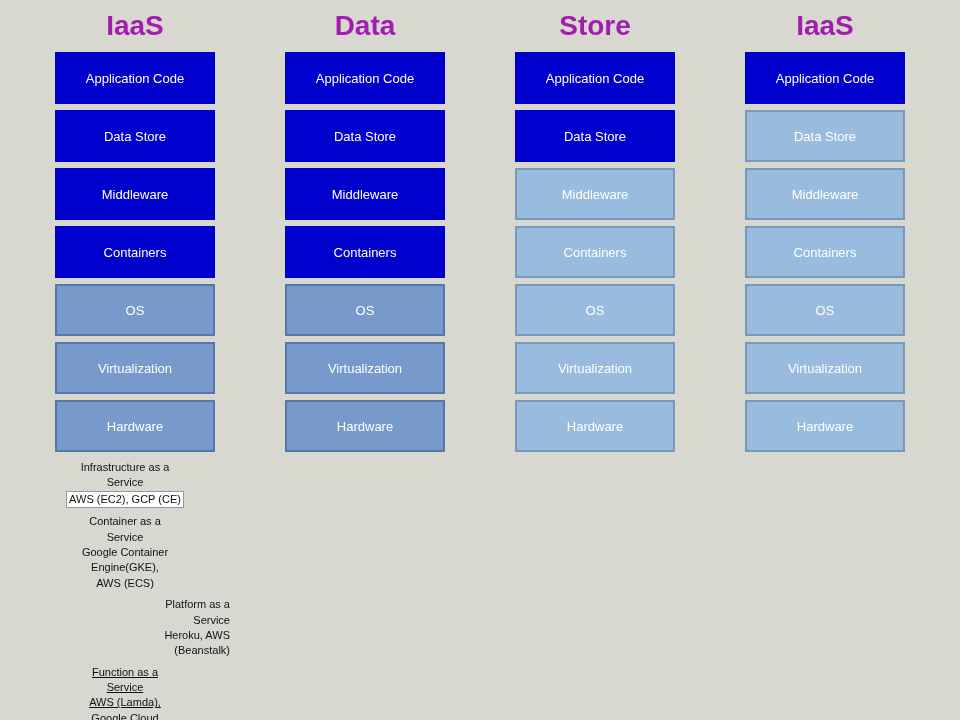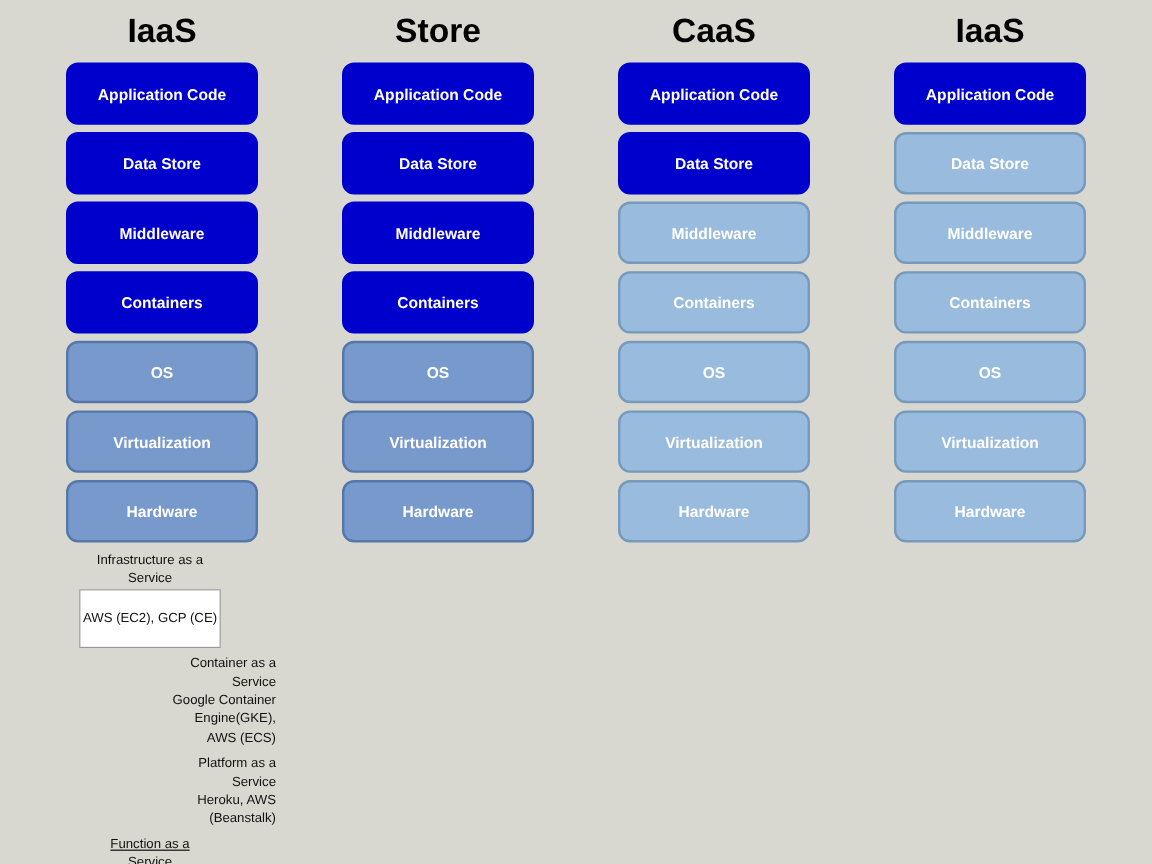--- a/index.html
+++ b/index.html
@@ -31,38 +31,38 @@
     .column {
       display: flex;
       flex-direction: column;
       align-items: center;
       width: 210px;
     }
     .column-title {
       font-size: 28px;
       font-weight: bold;
       margin-bottom: 10px;
-      color: #000000;
+      color: #a21caf;
       text-align: center;
     }
     .stack {
       display: flex;
       flex-direction: column;
       align-items: center;
       gap: 6px;
       width: 100%;
     }
     .tile {
       width: 160px;
       height: 52px;
-      border-radius: 10px;
+      border-radius: 0;
       display: flex;
       align-items: center;
       justify-content: center;
-      font-weight: bold;
+      font-weight: normal;
       font-size: 13px;
       color: #fff;
       text-align: center;
       border: 2px solid #0000cc;
     }
     .tile-dark {
       background-color: #0000cc;
       border-color: #0000cc;
     }
     .tile-light {
@@ -79,21 +79,21 @@
       font-size: 11px;
       color: #111;
       margin-top: 6px;
       line-height: 1.4;
       width: 180px;
     }
     .footer-text .highlight {
       background: #fff;
       border: 1px solid #999;
       display: inline-block;
-      padding: 16px 2px;
+      padding: 0 2px;
     }
     .columns-row {
       display: flex;
       flex-direction: column;
       justify-content: space-around;
       width: 100%;
       margin-top: 2px;
     }
   </style>
 </head>
@@ -107,33 +107,33 @@
           <div class="tile tile-dark">Application Code</div>
           <div class="tile tile-dark">Data Store</div>
           <div class="tile tile-dark">Middleware</div>
           <div class="tile tile-dark">Containers</div>
           <div class="tile tile-light">OS</div>
           <div class="tile tile-light">Virtualization</div>
           <div class="tile tile-light">Hardware</div>
         </div>
       </div>
       <div class="column">
-        <div class="column-title">Store</div>
+        <div class="column-title">Data</div>
         <div class="stack">
           <div class="tile tile-dark">Application Code</div>
           <div class="tile tile-dark">Data Store</div>
           <div class="tile tile-dark">Middleware</div>
           <div class="tile tile-dark">Containers</div>
           <div class="tile tile-light">OS</div>
           <div class="tile tile-light">Virtualization</div>
           <div class="tile tile-light">Hardware</div>
         </div>
       </div>
       <div class="column">
-        <div class="column-title">CaaS</div>
+        <div class="column-title">Store</div>
         <div class="stack">
           <div class="tile tile-dark">Application Code</div>
           <div class="tile tile-dark">Data Store</div>
           <div class="tile tile-lighter">Middleware</div>
           <div class="tile tile-lighter">Containers</div>
           <div class="tile tile-lighter">OS</div>
           <div class="tile tile-lighter">Virtualization</div>
           <div class="tile tile-lighter">Hardware</div>
         </div>
       </div>
@@ -145,17 +145,17 @@
           <div class="tile tile-lighter">Middleware</div>
           <div class="tile tile-lighter">Containers</div>
           <div class="tile tile-lighter">OS</div>
           <div class="tile tile-lighter">Virtualization</div>
           <div class="tile tile-lighter">Hardware</div>
         </div>
       </div>
     </div>
   <div class="columns-row" id="footers-row">
   <div class="footer-text" style="width: 210px; text-align: center;">Infrastructure as a<br>Service<br><span class="highlight">AWS (EC2), GCP (CE)</span></div>
-      <div class="footer-text" style="width: 210px; text-align: right;">Container as a<br>Service<br>Google Container<br>Engine(GKE),<br>AWS (ECS)</div>
+      <div class="footer-text" style="width: 210px; text-align: center;">Container as a<br>Service<br>Google Container<br>Engine(GKE),<br>AWS (ECS)</div>
       <div class="footer-text" style="width: 210px; text-align: right;">Platform as a<br>Service<br>Heroku, AWS<br>(Beanstalk)</div>
       <div class="footer-text" style="width: 210px; text-align: center; text-decoration: underline;">Function as a<br>Service<br>AWS (Lamda),<br>Google Cloud<br>Function</div>
     </div>
 </div>
 
 </body></html>

